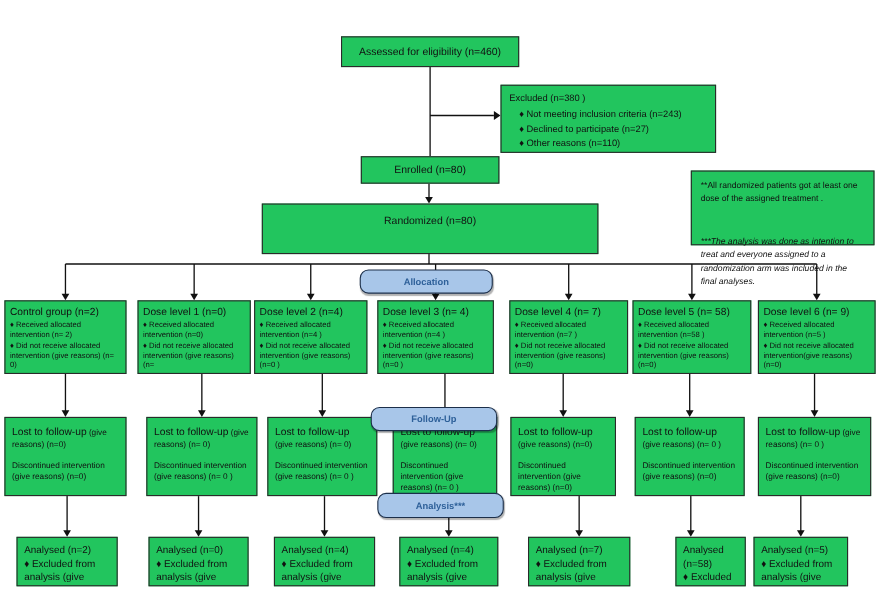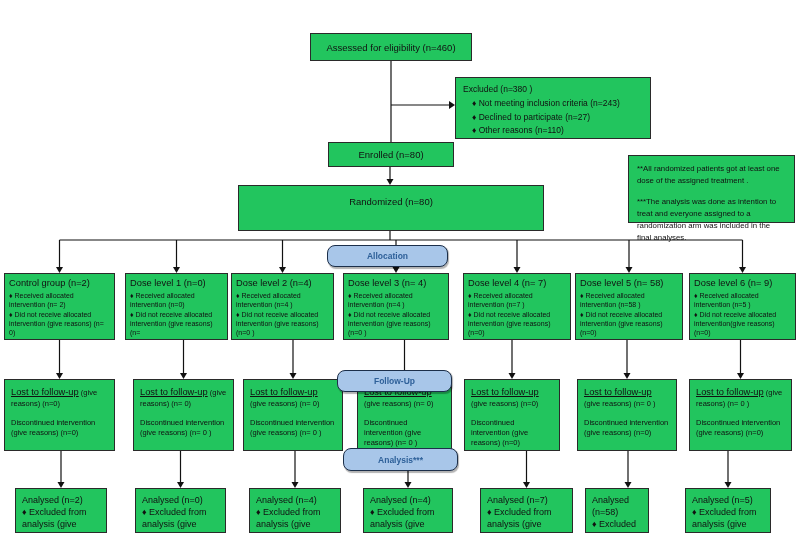--- a/index.html
+++ b/index.html
@@ -17,25 +17,25 @@
   .st-follow{left:337px;top:346px;width:115px;height:22px;font-size:8.5px;margin-top:24px;}
   .st-analysis{left:343px;top:448px;width:115px;height:23px;font-size:8.5px;}
   .assessed{left:310px;top:33px;width:162px;height:28px;font-size:9.5px;
             display:flex;align-items:center;justify-content:center;text-align:center;}
   .excluded{left:455px;top:77px;width:196px;height:62px;font-size:8.5px;padding:5px 7px;line-height:1.62;}
   .excluded .itm{padding-left:9px;}
   .enrolled{left:328px;top:142px;width:126px;height:25px;font-size:9.5px;
             display:flex;align-items:center;justify-content:center;}
   .randomized{left:238px;top:185px;width:306px;height:46px;font-size:9.5px;text-align:center;padding-top:10px;}
   .notes{left:628px;top:155px;width:167px;height:68px;font-size:7.8px;line-height:1.55;padding:7px 8px;}
-  .notes .n2{margin-top:9px;}
+  .notes .n2{margin-top:27px;font-style:italic;}
   .alloc-row{top:273px;height:67px;font-size:7px;line-height:1.32;padding:4px 4px;}
   .alloc-title{font-size:9.3px;line-height:1.2;margin-bottom:2px;}
   .lost-row{top:379px;height:72px;padding:6px 6px;font-size:7.5px;line-height:1.35;}
-  .lost-main{font-size:9.3px;text-decoration:underline;}
+  .lost-main{font-size:9.3px;}
   .lost-disc{margin-top:9px;}
   .anal-row{top:488px;height:45px;padding:5px 6px;font-size:9px;line-height:1.35;overflow:hidden;}
 </style>
 </head>
 <body>
 
 <div class="page">
 
 
   <svg class="connectors" width="800" height="541" viewBox="0 0 800 541">
@@ -207,21 +207,21 @@
     <div>♦ Excluded from analysis (give</div>
   </div>
   <div class="box anal-row" style="left:363px;width:90px">
     <div>Analysed (n=4)</div>
     <div>♦ Excluded from analysis (give</div>
   </div>
   <div class="box anal-row" style="left:480px;width:93px">
     <div>Analysed (n=7)</div>
     <div>♦ Excluded from analysis (give</div>
   </div>
-  <div class="box anal-row" style="left:585px;width:64px">
+  <div class="box anal-row" style="left:614px;width:64px">
     <div>Analysed (n=58)</div>
     <div>♦ Excluded from analysis (give</div>
   </div>
   <div class="box anal-row" style="left:685px;width:86px">
     <div>Analysed (n=5)</div>
     <div>♦ Excluded from analysis (give</div>
   </div>
 
 </div>
 

